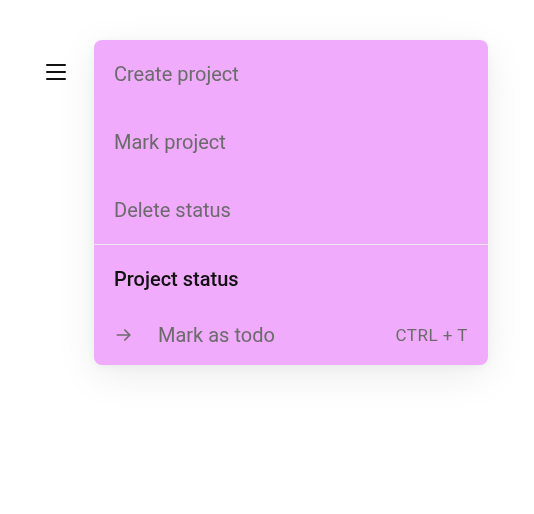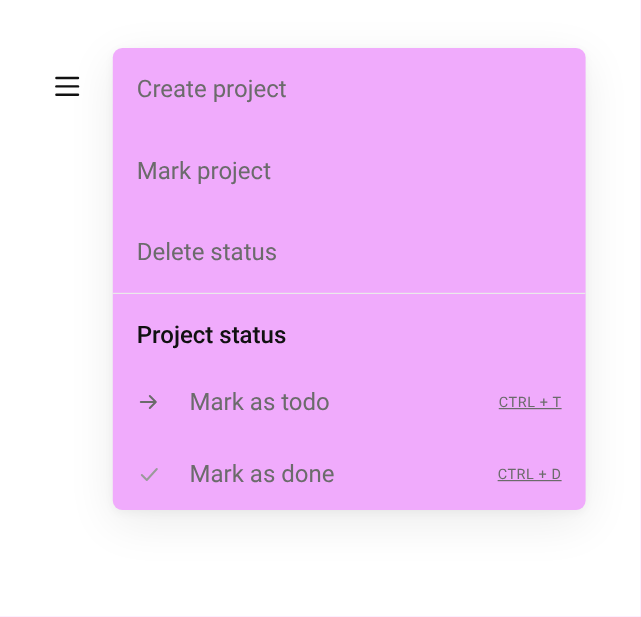--- a/index.html
+++ b/index.html
@@ -75,24 +75,23 @@
       display: flex;
       align-items: center;
       justify-content: space-between;
     }
     .submenu-item .left {
       display: flex;
       align-items: center;
       gap: 24px;
     }
     .shortcut {
-      font-size: 12px;
+      font-size: 17px;
       color: #6b6b6b;
       letter-spacing: 0.5px;
-      text-decoration: underline;
     }
     .icon-svg {
       width: 20px;
       height: 20px;
       display: block;
     }
   </style>
 </head>
 <body>
 
@@ -132,25 +131,14 @@
         <svg class="icon-svg" viewBox="0 0 24 24" fill="none" stroke="#6b6b6b" stroke-width="2" stroke-linecap="round" stroke-linejoin="round">
           <line x1="4" y1="12" x2="18" y2="12"></line>
           <polyline points="13 6 19 12 13 18"></polyline>
         </svg>
       </span>
       <span>Mark as todo</span>
     </span>
     <span class="shortcut">CTRL + T</span>
   </div>
 
-  <div class="submenu-item">
-    <span class="left">
-      <span>
-        <svg class="icon-svg" viewBox="0 0 24 24" fill="none" stroke="#9a9a9a" stroke-width="2" stroke-linecap="round" stroke-linejoin="round">
-          <polyline points="5 13 10 18 20 7"></polyline>
-        </svg>
-      </span>
-      <span>Mark as done</span>
-    </span>
-    <span class="shortcut">CTRL + D</span>
-  </div>
 
 </div>
 
 </body></html>

